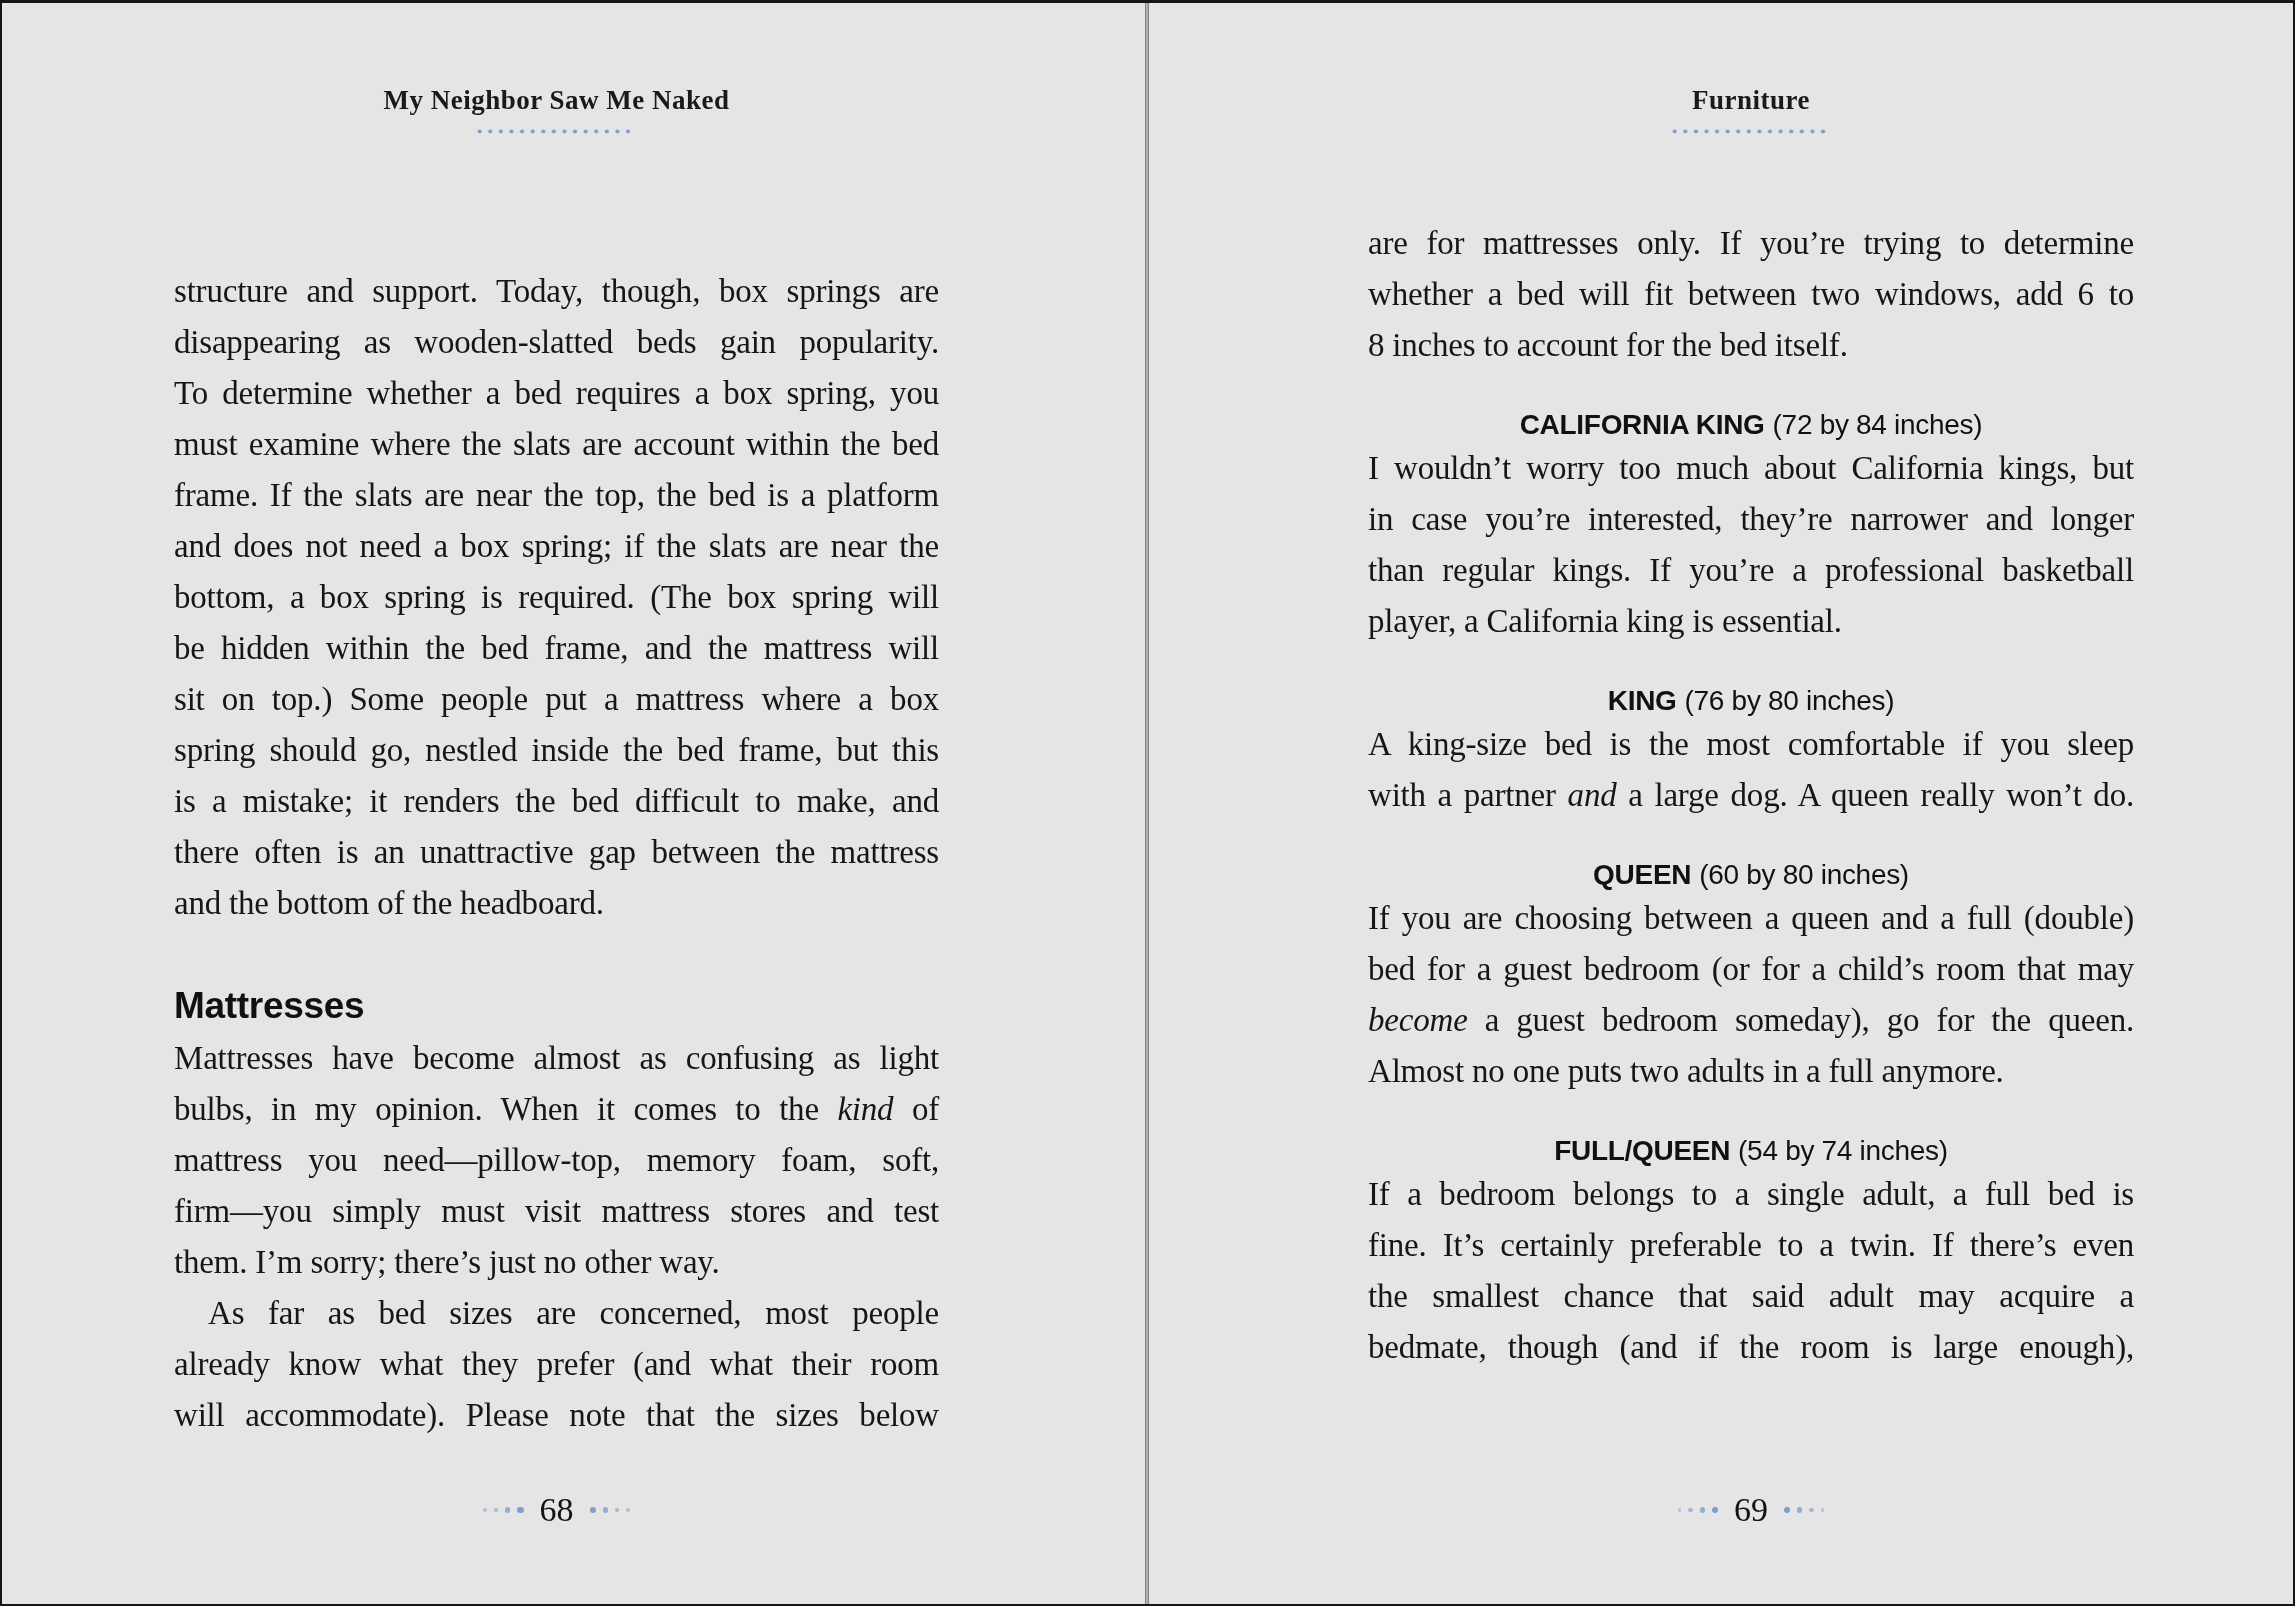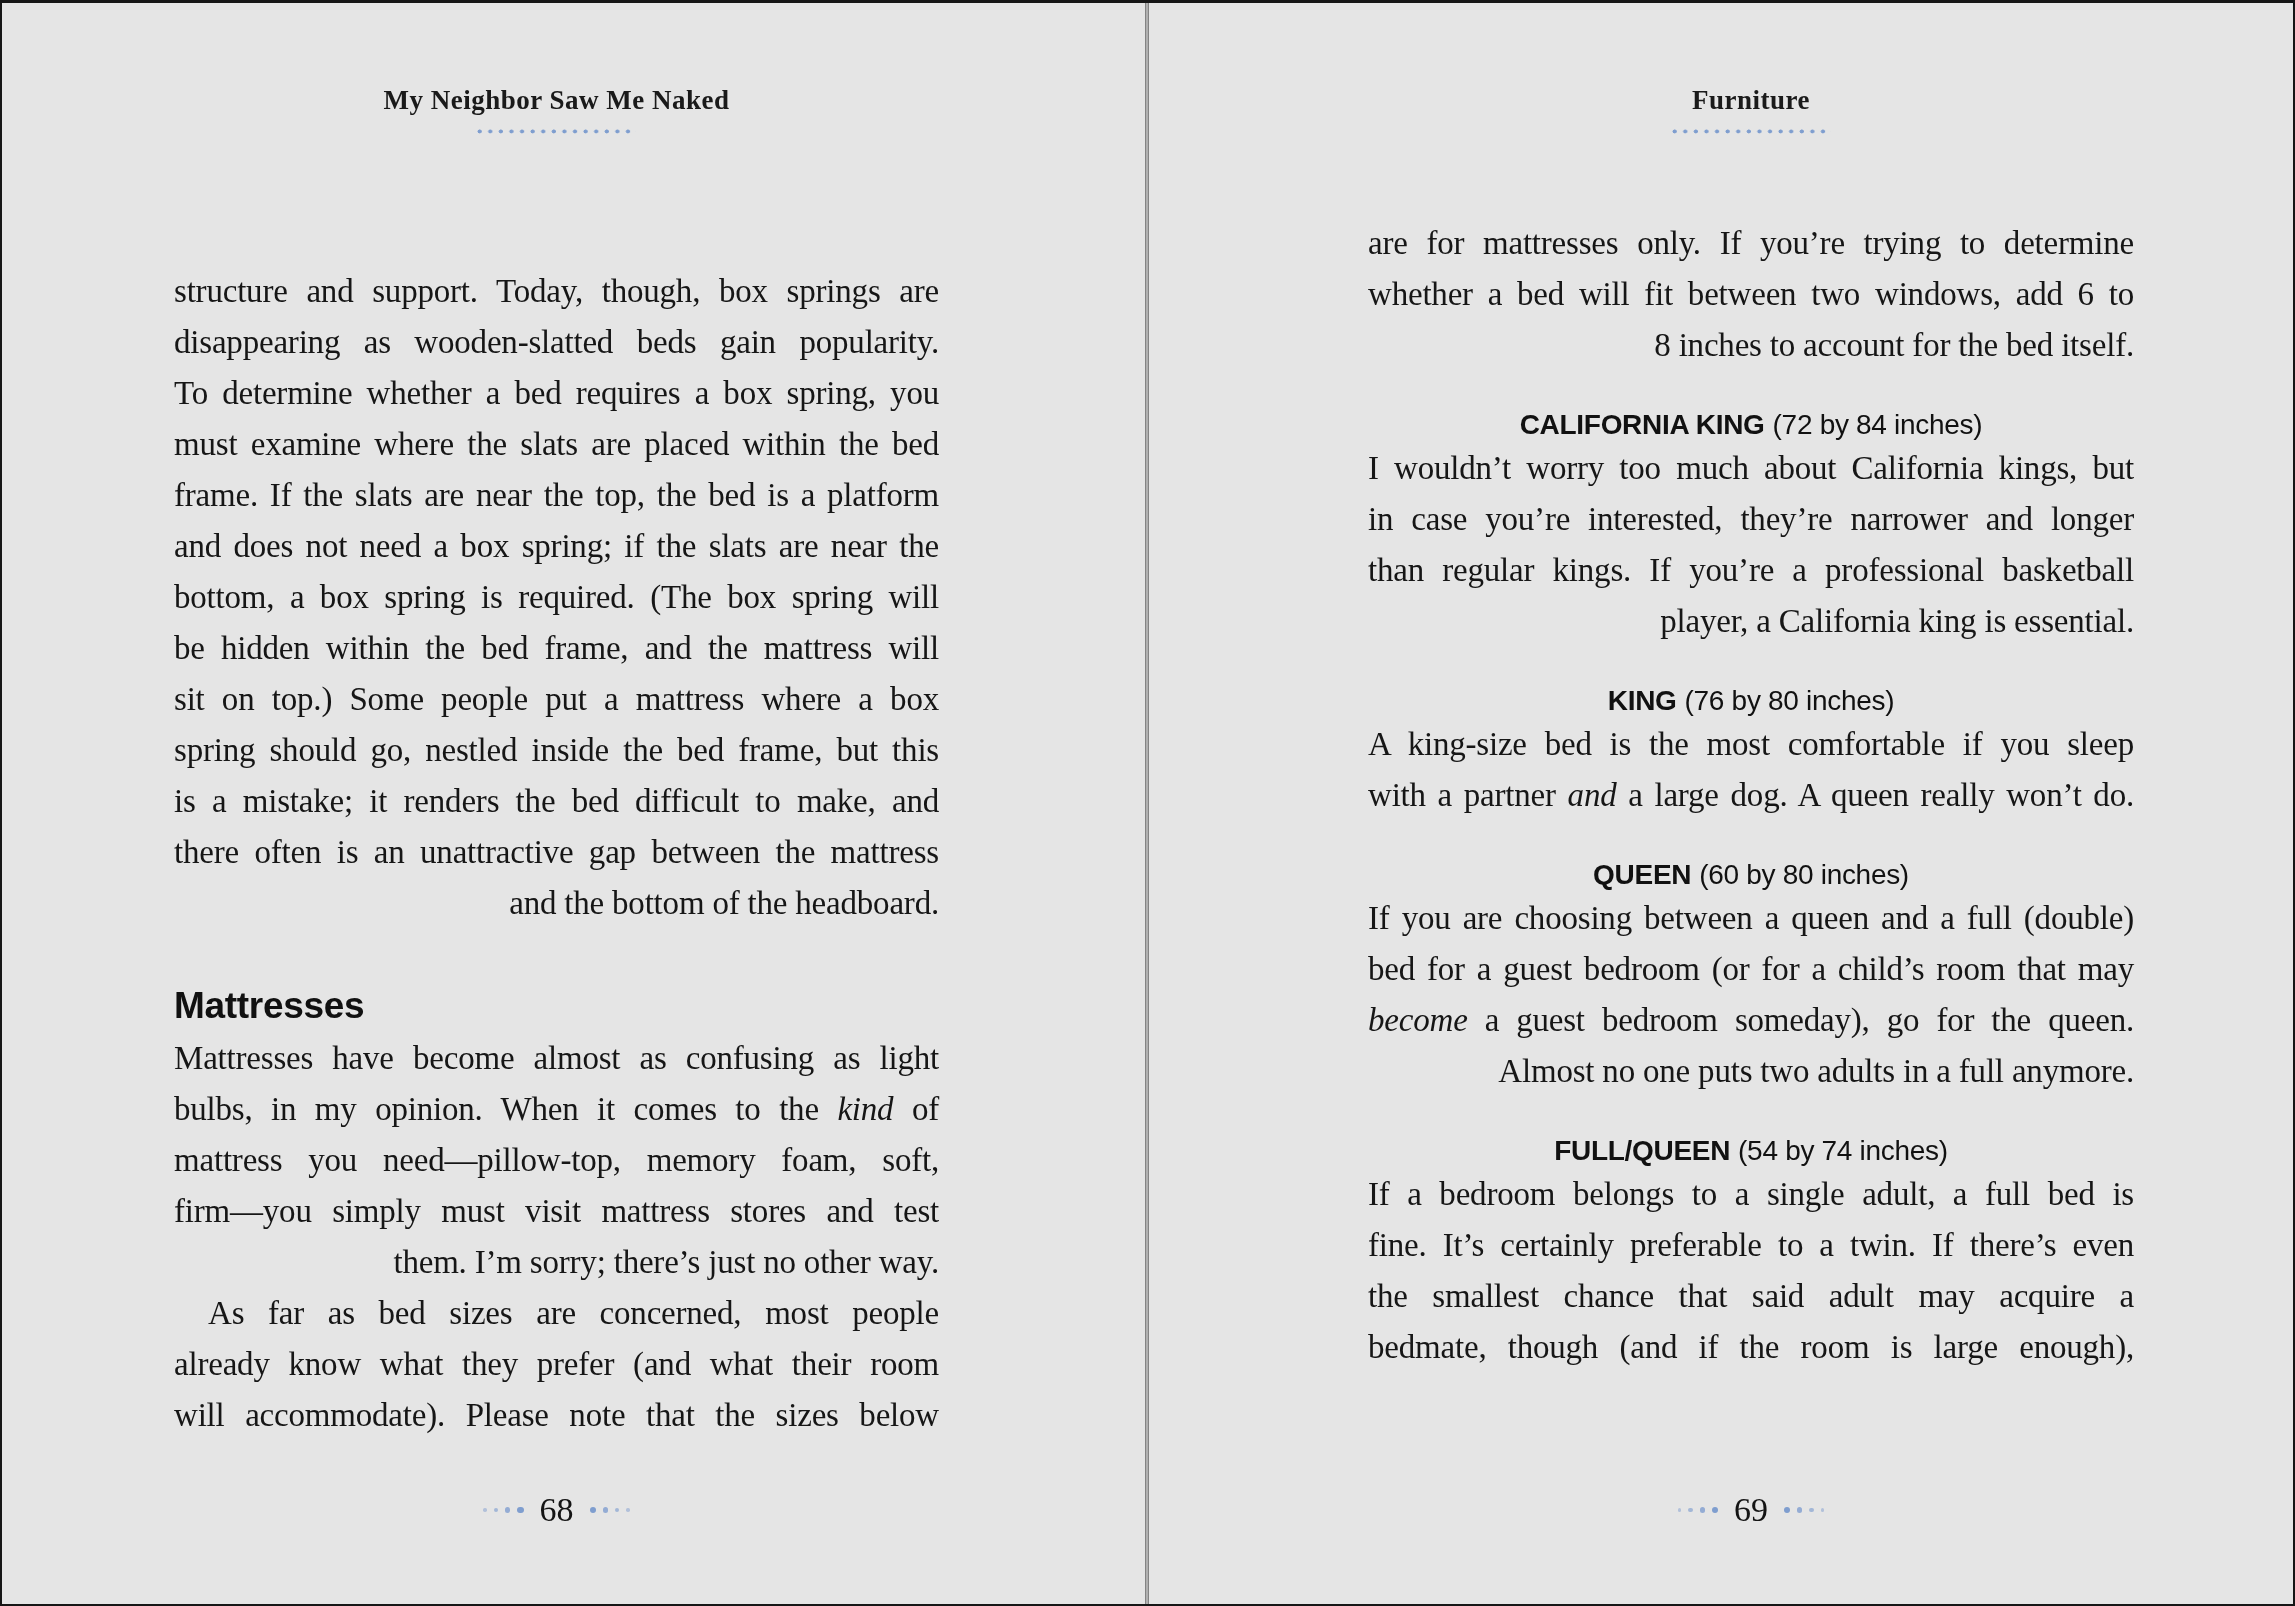--- a/index.html
+++ b/index.html
@@ -20,21 +20,21 @@
            background-size:10.6px 5.3px;background-repeat:repeat-x;}
   .dotrule.lp{left:477px;}
   .dotrule.rp{left:1672px;}
 
   .col{position:absolute;top:218px;font-size:33px;line-height:51px;letter-spacing:-0.2px;}
   .col.lp{left:174px;width:765px;margin-top:48px;}
   .col.rp{left:1368px;width:766px;}
 
   .bl{height:51px;line-height:51px;}
   .jl{text-align:justify;text-align-last:justify;}
-  .ll{text-align:right;}
+  .ll{text-align:left;}
   .indent{padding-left:34px;}
   em{font-style:italic;font-family:"Liberation Serif", serif;}
 
   .heading{font:700 37px "Liberation Sans", sans-serif;color:#111;
            height:46px;line-height:46px;margin-top:54px;margin-bottom:3.5px;letter-spacing:-0.3px;}
 
   .subhead{font-family:"Liberation Sans", sans-serif;font-size:28px;color:#111;
            height:37px;line-height:37px;margin-top:35px;letter-spacing:-0.3px;text-align:center;}
   .subhead .lbl{font-weight:700;}
   .subhead .dim{font-weight:400;margin-left:8px;}
@@ -59,21 +59,21 @@
   <div class="gutter"></div>
 
   <div class="runhead lp">My Neighbor Saw Me Naked</div>
   <div class="dotrule lp"></div>
 
   <div class="col lp">
     <div>
       <div class="bl jl">structure and support. Today, though, box springs are</div>
       <div class="bl jl">disappearing as wooden-slatted beds gain popularity.</div>
       <div class="bl jl">To determine whether a bed requires a box spring, you</div>
-      <div class="bl jl">must examine where the slats are placed within the bed</div>
+      <div class="bl jl">must examine where the slats are account within the bed</div>
       <div class="bl jl">frame. If the slats are near the top, the bed is a platform</div>
       <div class="bl jl">and does not need a box spring; if the slats are near the</div>
       <div class="bl jl">bottom, a box spring is required. (The box spring will</div>
       <div class="bl jl">be hidden within the bed frame, and the mattress will</div>
       <div class="bl jl">sit on top.) Some people put a mattress where a box</div>
       <div class="bl jl">spring should go, nestled inside the bed frame, but this</div>
       <div class="bl jl">is a mistake; it renders the bed difficult to make, and</div>
       <div class="bl jl">there often is an unattractive gap between the mattress</div>
       <div class="bl ll">and the bottom of the headboard.</div>
     </div>

